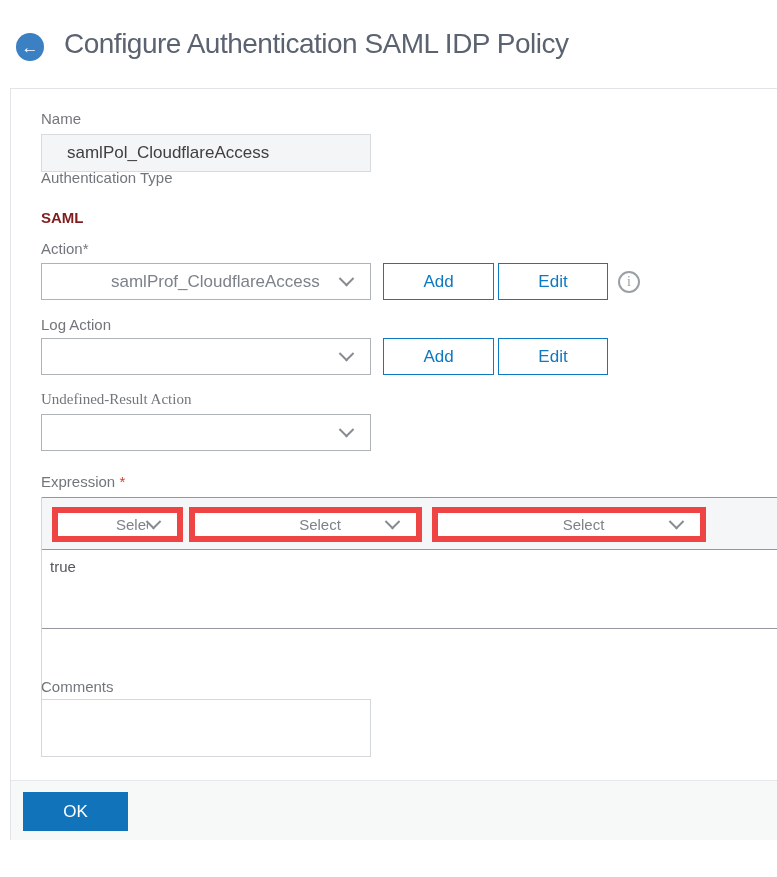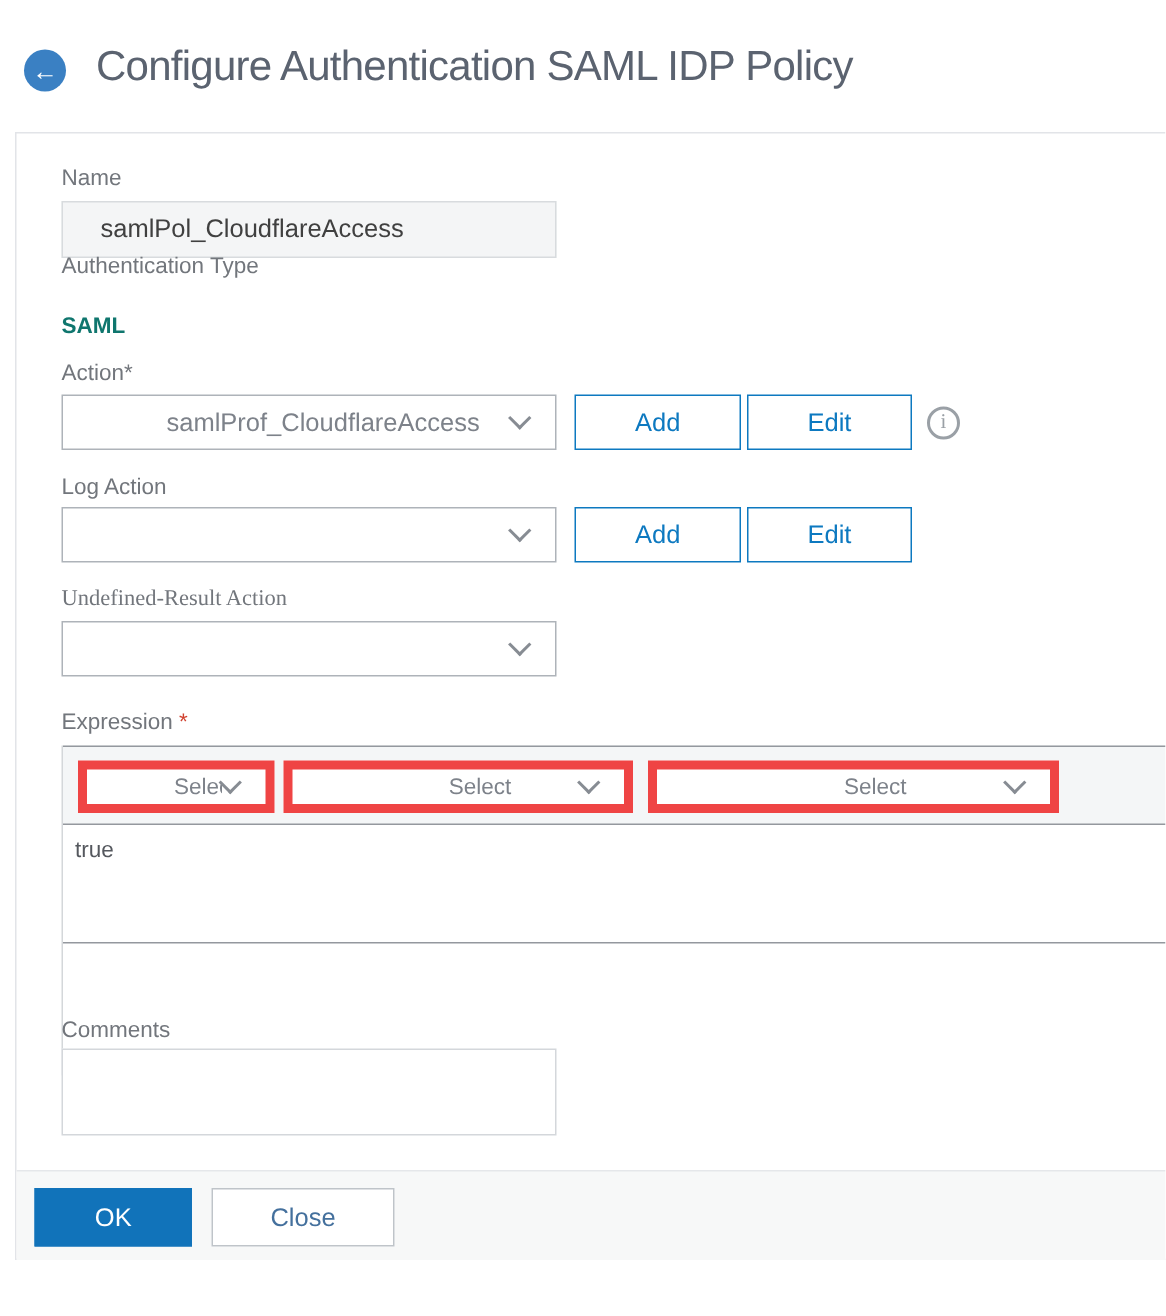--- a/index.html
+++ b/index.html
@@ -25,21 +25,21 @@
 
   
   .panel {
     position:absolute; left:10px; top:88px; width:850px; height:752px;
     border:1px solid #e2e4e8; background:#ffffff;
   }
   .field-label {
     position:absolute; left:30px; font-size:15px; color:#72767c; white-space:nowrap;
   }
   .req-star { color:#d0412f; }
-  .static-value { position:absolute; left:30px; font-size:15px; font-weight:bold; color:#0f766e; }
+  .static-value { position:absolute; left:30px; font-size:15px; font-weight:bold; color:#7f1d1d; }
 
   .text-input {
     position:absolute; left:30px; width:330px; height:38px;
     border:1px solid #d8dbde; background:#f4f5f6; color:#404040;
     font-family:"Liberation Sans", sans-serif; font-size:17px; padding:0 10px 0 25px;
   }
 
   .select-box {
     position:absolute; height:37px; background:#ffffff;
     border:1px solid #aeb3b9; display:flex; align-items:center;
@@ -172,17 +172,16 @@
         </div>
       </div>
       <textarea class="expr-text" spellcheck="false" style="">true</textarea>
     </div>
 
     <div class="field-label" style="top:589px;">Comments</div>
     <textarea class="comments-box" spellcheck="false" style=""></textarea>
 
     <div class="footer">
       <div class="btn-ok">OK</div>
-      <div class="btn-close">Close</div>
     </div>
 
   </div>
 </div>
 
 </body></html>

